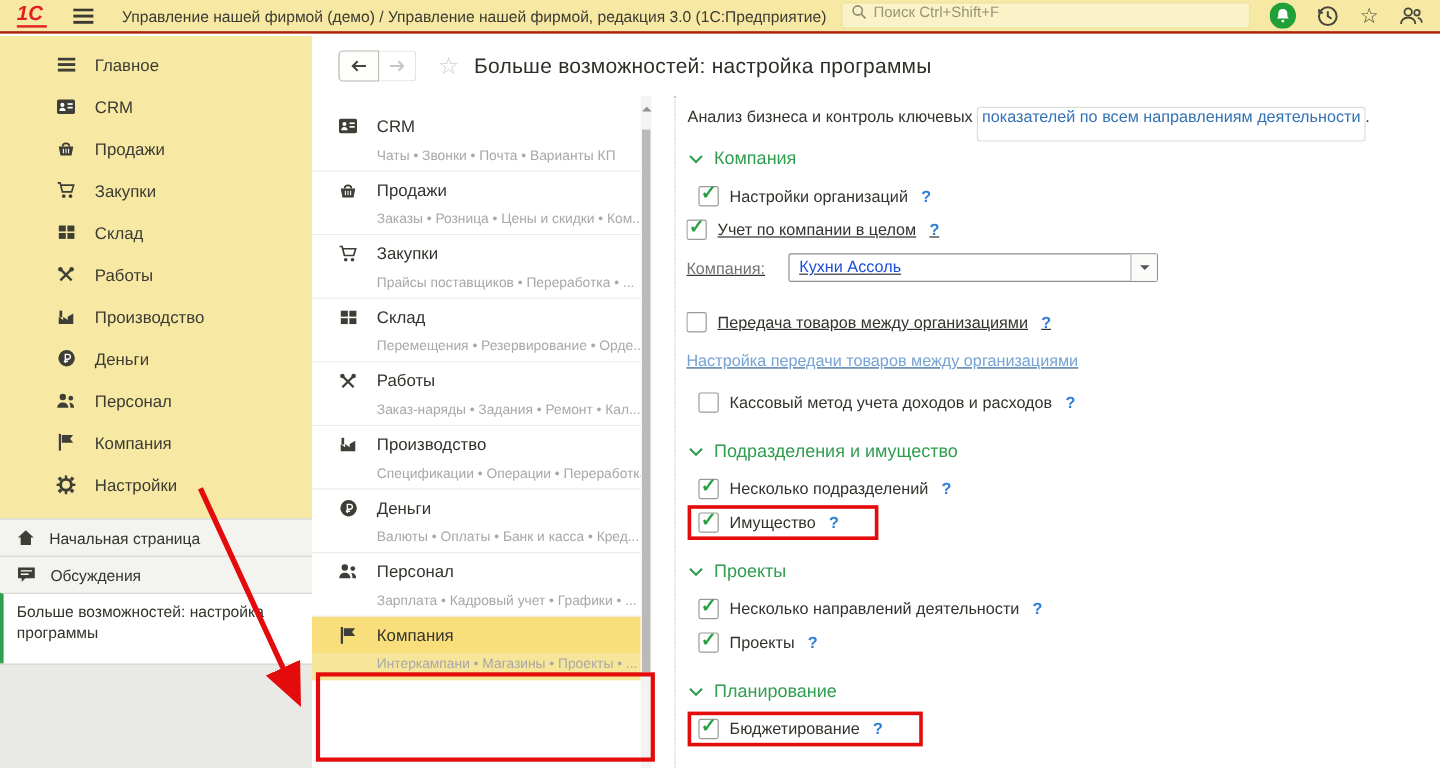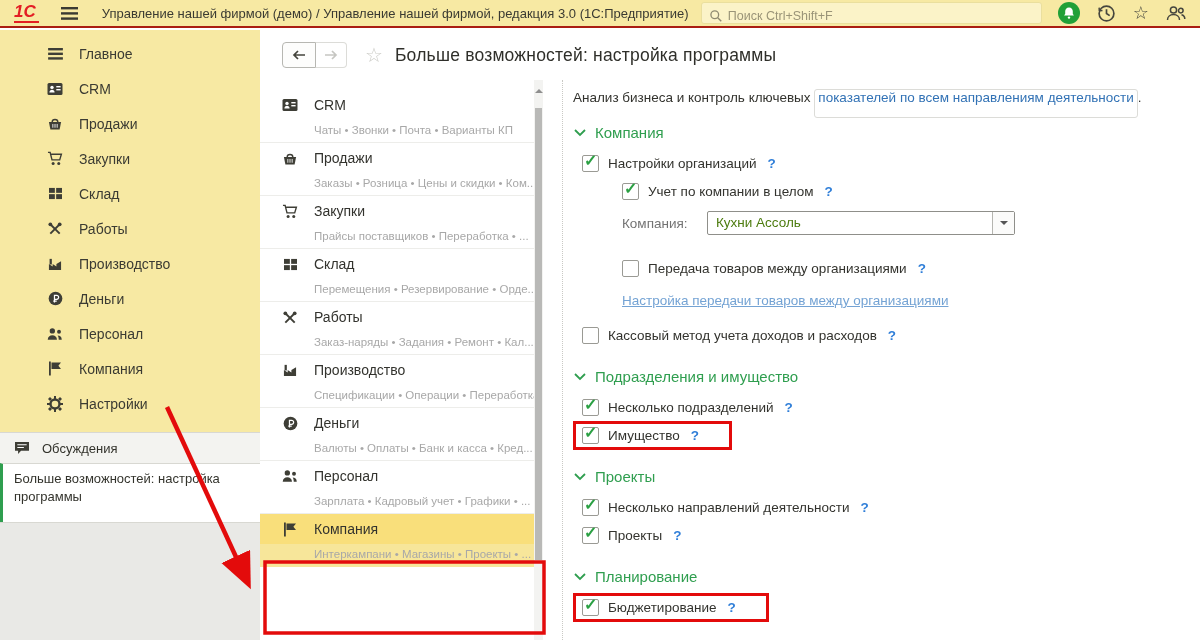--- a/index.html
+++ b/index.html
@@ -6,21 +6,21 @@
   body{width:1200px;height:640px;position:relative;overflow:hidden;background:#fff;
        font-family:"Liberation Sans",sans-serif;color:#333;}
   
   .topbar{position:absolute;left:0;top:0;width:100%;height:28px;background:#f7e9a3;
           border-bottom:2px solid #aa1d12;display:flex;align-items:center;box-sizing:border-box;}
   .logo{color:#e31e24;font-weight:700;font-style:italic;font-size:17px;margin:0 0 0 14px;
         border-bottom:2px solid #e31e24;line-height:18px;padding-right:3px;}
   .tb-menu{margin-left:22px;display:flex;align-items:center;cursor:pointer;}
   .tb-title{margin-left:24px;font-size:13px;color:#3a3a32;white-space:nowrap;}
   .search{margin-left:auto;width:325px;height:20px;background:#fbf3c8;border:1px solid #eadf9e;
-          border-radius:3px;display:flex;align-items:flex-end;padding:0 7px;gap:5px;font-size:12.5px;color:#9a9478;}
+          border-radius:3px;display:flex;align-items:flex-start;padding:0 7px;gap:5px;font-size:12.5px;color:#9a9478;}
   .tb-icons{display:flex;align-items:center;gap:17px;margin:0 14px 0 16px;}
   .tb-ic{display:flex;align-items:center;cursor:pointer;}
   .tb-star{font-size:18px;color:#4a4a42;line-height:18px;}
   
   .sidebar{position:absolute;left:0;top:30px;width:260px;bottom:0;background:#f7e9a3;}
   .sb-items{padding-top:6px;}
   .sb-item{height:35px;display:flex;align-items:center;padding-left:22px;gap:16px;
            font-size:14px;color:#3b3b33;cursor:pointer;margin-left:25px;}
   .sb-item .icon{width:16px;display:flex;justify-content:center;}
   .sb-bottom{position:absolute;left:0;right:0;top:402px;bottom:0;background:#e9e9e6;}
@@ -54,34 +54,34 @@
   .vscroll .thumb{position:absolute;top:28px;left:1px;width:7px;height:452px;background:#b9b9b7;}
   .vsep{position:absolute;left:302px;top:50px;bottom:0;border-left:1px dotted #c9c9c4;}
   
   .settings{position:absolute;left:312px;top:50px;right:0;bottom:0;padding-top:10px;font-size:13.5px;overflow:hidden;}
   .intro{margin-left:1px;color:#33332e;}
   .intro-link{color:#3272b5;border:1px solid #dcdcd8;border-radius:3px;
               padding:0 3px 12px;cursor:pointer;}
   .s-sec{display:flex;align-items:center;gap:9px;color:#2f9e4f;font-size:15px;margin:19px 0 8px 2px;cursor:pointer;}
   .s-row{min-height:28px;display:flex;align-items:center;}
   .s-row.gap{margin-top:13px;}
-  .ind0{margin-left:10px;} .ind1{margin-left:50px;}
+  .ind0{margin-left:10px;} .ind1{text-decoration:underline;}
   .inner{display:inline-flex;align-items:center;}
   .inner.redbox{border:3px solid #e30b0b;padding:3px 30px 3px 6px;margin:-4px 0 -4px -9px;}
   .cb{width:15px;height:15px;min-width:15px;border:1px solid #9a9a94;border-radius:2px;background:#fff;
       margin-right:9px;position:relative;cursor:pointer;}
   .cb.checked::after{content:"\2713";position:absolute;left:1px;top:-5px;color:#2ba043;
       font-weight:bold;font-size:16px;}
   .lbl{color:#33332e;}
   .help{color:#2f7ed8;font-weight:bold;margin-left:11px;cursor:pointer;}
   .field-row{min-height:36px;}
   .f-label{width:85px;color:#737373;}
   .combo{display:inline-flex;height:24px;border:1px solid #8f8f8a;border-radius:2px;width:308px;
          box-sizing:border-box;background:#fff;cursor:pointer;}
-  .combo-value{flex:1;padding:0 8px;line-height:22px;color:#4d7c0f;}
+  .combo-value{flex:1;padding:0 8px;line-height:22px;color:#1d4ed8;}
   .combo-btn{width:21px;border-left:1px solid #b5b5b0;display:flex;align-items:center;
              justify-content:center;background:#fbfbfa;}
   .caret{width:0;height:0;border:4px solid transparent;border-top-color:#555;margin-top:4px;}
   .s-link{color:#74a3d4;text-decoration:underline;cursor:pointer;}
   .link-row{min-height:26px;align-items:flex-end;}
   
   .overlay{position:absolute;left:0;top:0;pointer-events:none;z-index:50;}
   .icon svg{display:block;}
 </style>
 </head>
@@ -268,20 +268,28 @@
               </g>
             </g>
           </svg>
         </span>
         <span>Настройки</span>
       </div>
     </div>
   <div class="sb-bottom">
       <div class="sb-b-item">
         <span class="icon">
+          <svg width="15" height="14" viewBox="0 0 16 15">
+            <path d="M8 1 1 7.5h2.4V14h9.2V7.5H15z" fill="#3e3e36"></path>
+          </svg>
+        </span>
+        <span>Начальная страница</span>
+      </div>
+      <div class="sb-b-item">
+        <span class="icon">
           <svg width="16" height="14" viewBox="0 0 16 15">
             <path d="M0.5 1h15v9.5H7l-3.2 3.4v-3.4H0.5z" fill="#3e3e36"></path>
             <g stroke="#fff" stroke-width="1.2">
               <path d="M3 4h10M3 7h7"></path>
             </g>
           </svg>
         </span>
         <span>Обсуждения</span>
       </div>
       <div class="sb-b-item active">

